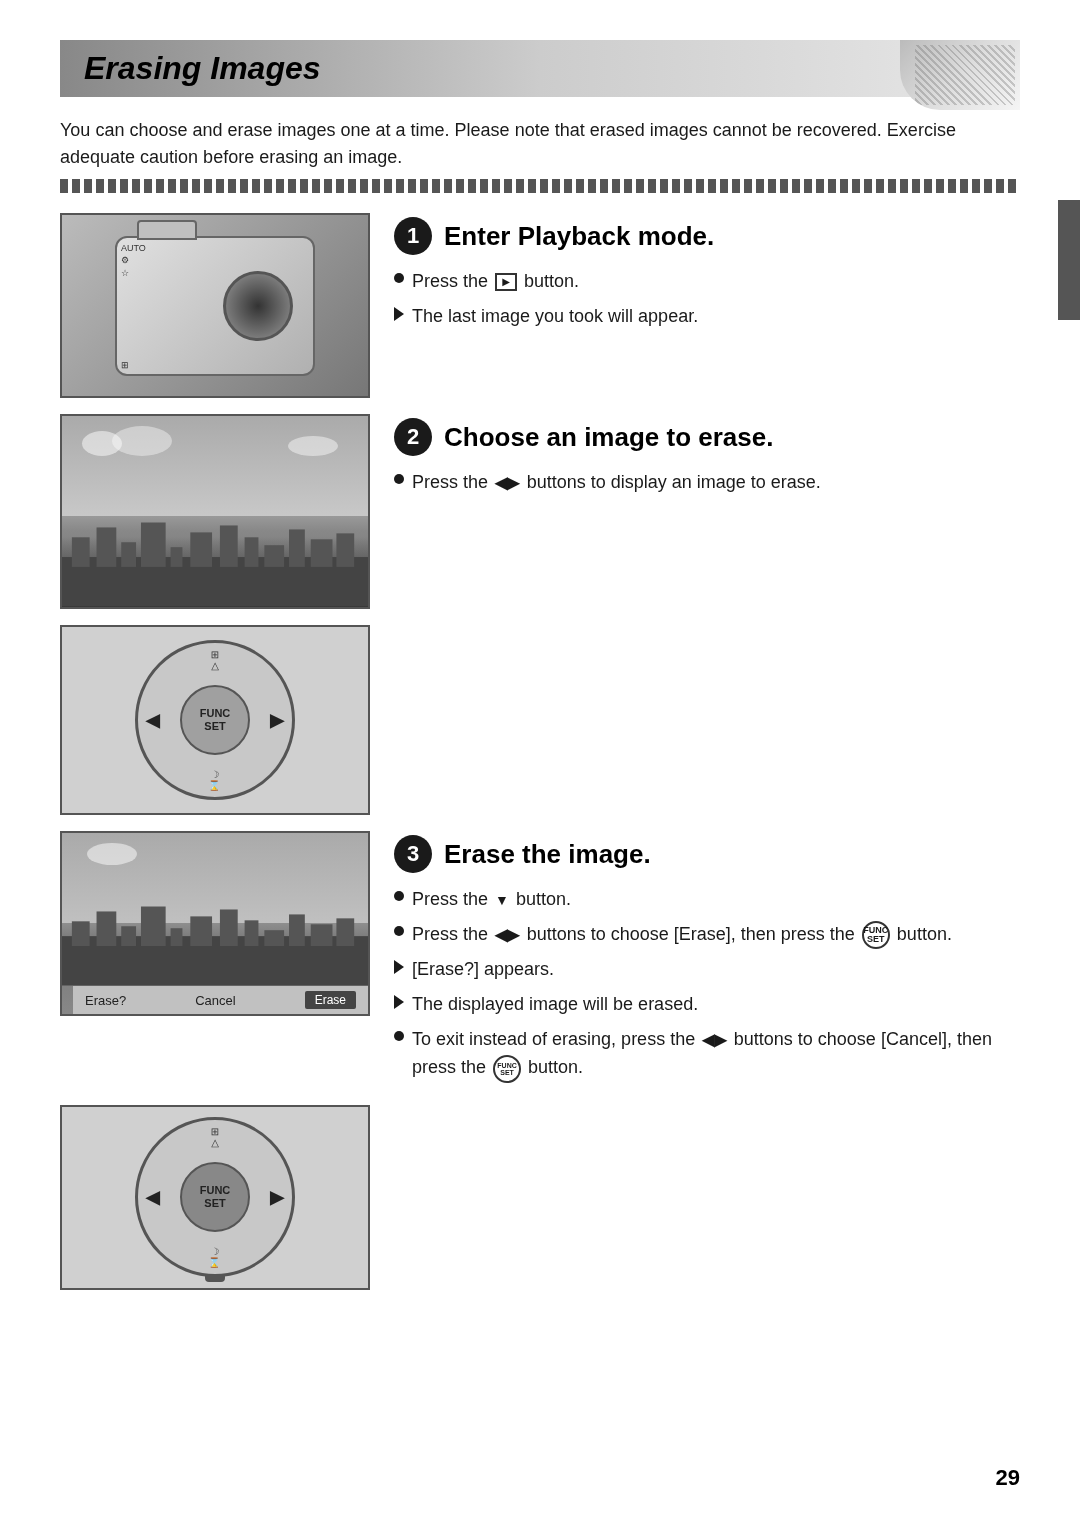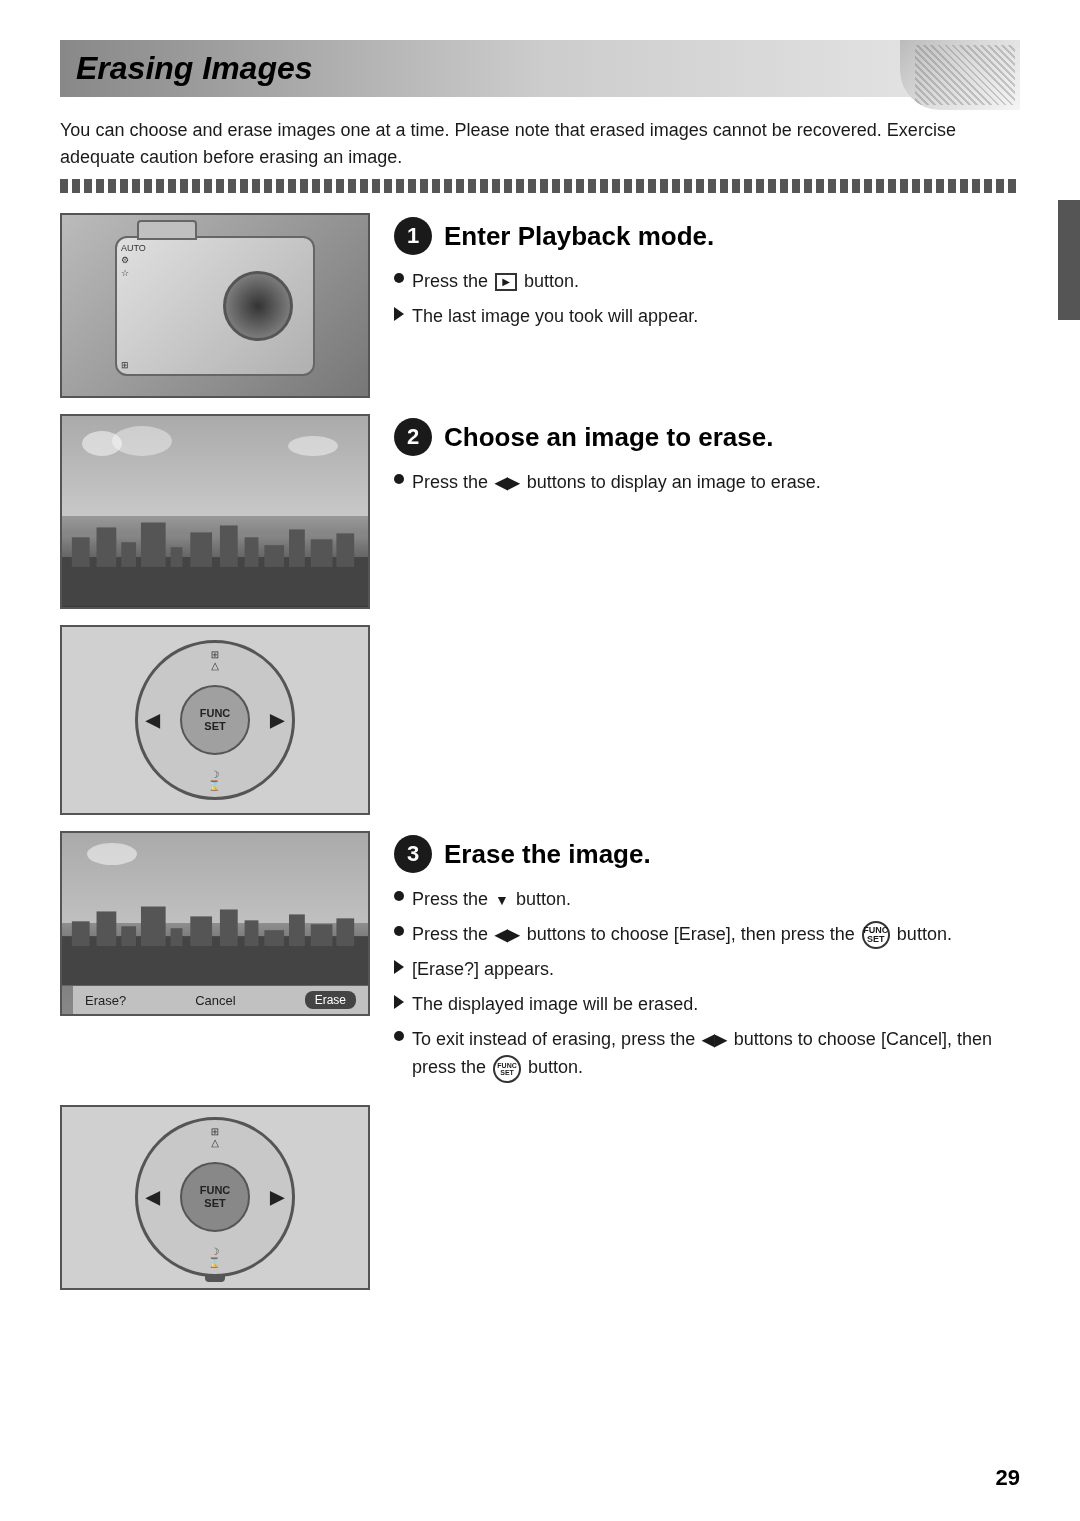--- a/index.html
+++ b/index.html
@@ -18,21 +18,21 @@
     .page-container {
       width: 1080px;
       height: 1521px;
       padding: 40px 60px 40px 60px;
       position: relative;
     }
 
     
     .title-bar {
       background: linear-gradient(to right, #888, #ccc, #e8e8e8);
-      padding: 10px 16px;
+      padding: 10px 24px;
       margin-bottom: 20px;
       position: relative;
     }
 
     .title-bar h1 {
       font-size: 32px;
       font-weight: 900;
       color: #000;
       font-style: italic;
     }
@@ -233,21 +233,21 @@
       justify-content: space-between;
       padding: 0 12px;
       font-size: 13px;
       color: #222;
     }
 
     .erase-btn {
       background: #444;
       color: #fff;
       padding: 2px 10px;
-      border-radius: 8px;
+      border-radius: 2px;
       font-size: 12px;
     }
 
     
     .instructions-col {
       flex: 1;
       padding-top: 4px;
     }
 
     .step-header {

